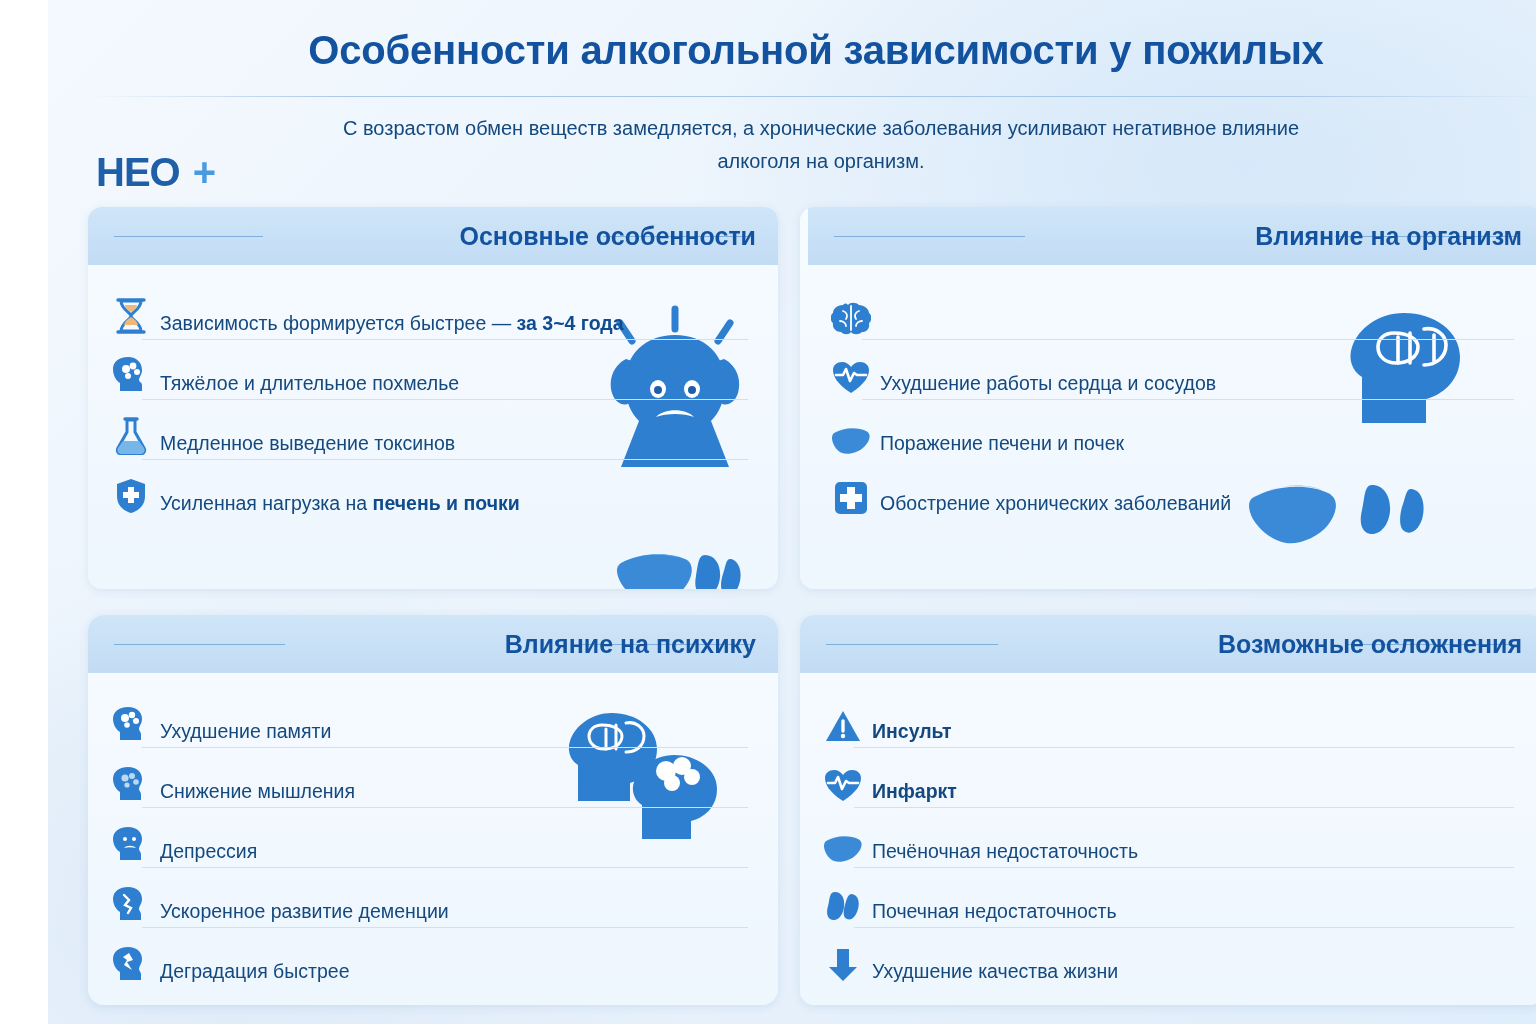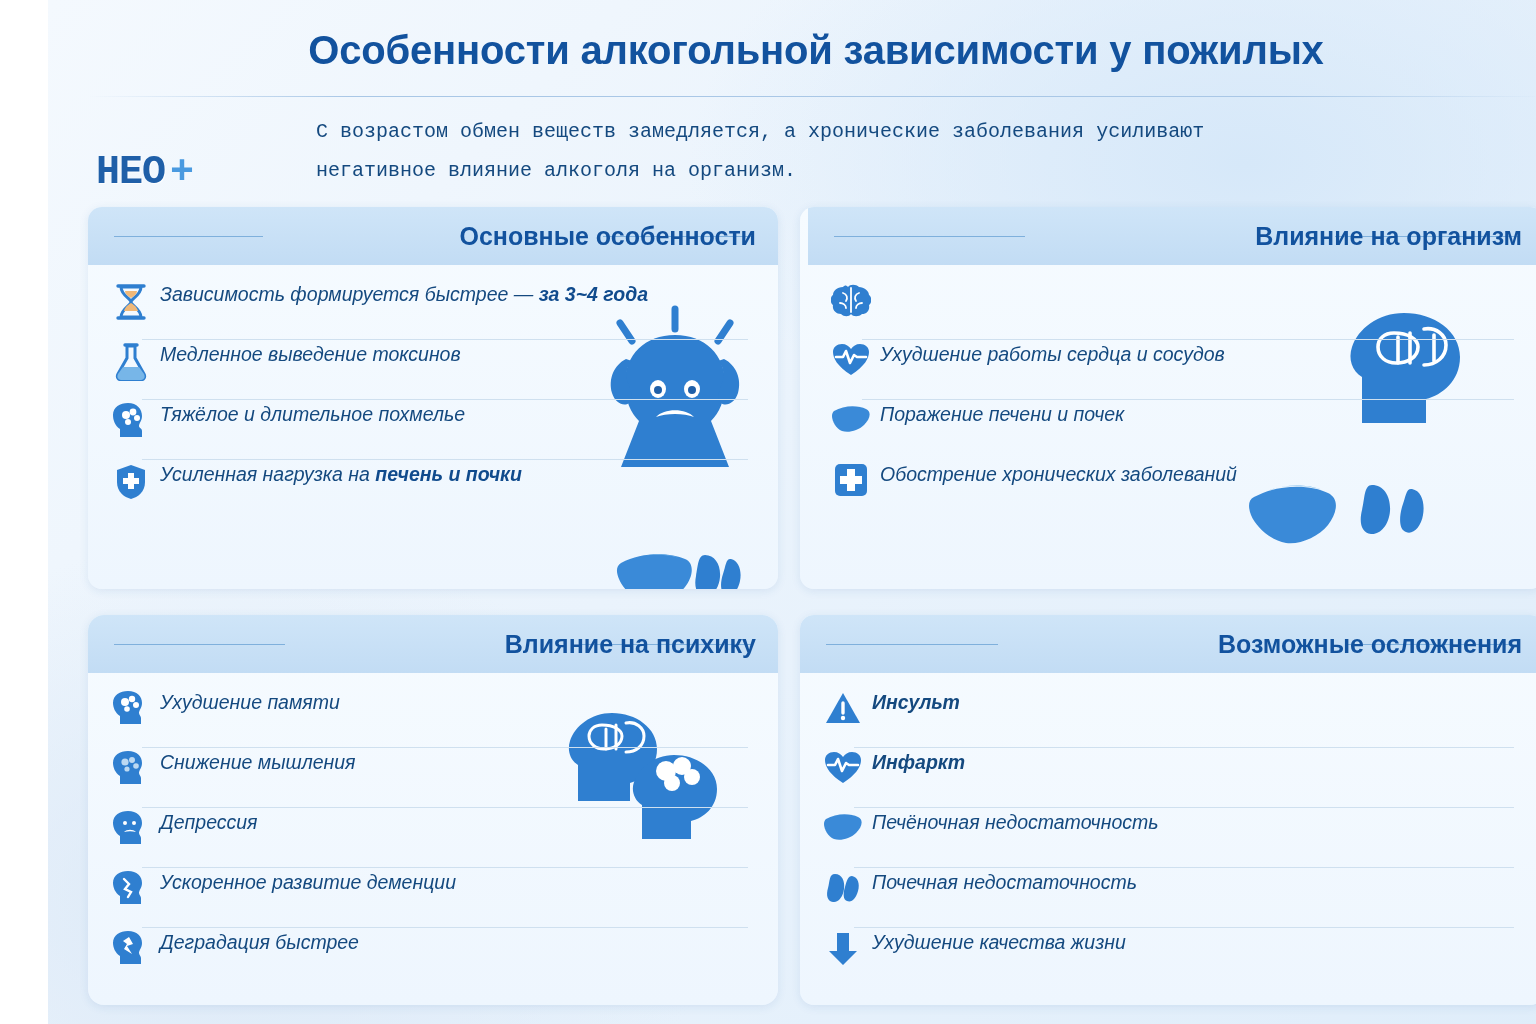--- a/index.html
+++ b/index.html
@@ -26,27 +26,28 @@
     font-size: 40px; font-weight: bold;
     color: #12529e;
     letter-spacing: -0.2px;
   }
   .rule {
     position: absolute; top: 96px; left: 40px; width: 1456px; height: 1px;
     background: linear-gradient(90deg, rgba(140,180,220,0) 0%, #a9c7e6 18%, #a9c7e6 82%, rgba(140,180,220,0) 100%);
   }
   .subtitle {
     position: absolute; top: 112px; left: 268px; width: 1010px;
-    font-size: 20px; line-height: 39px; color: #14497f; font-family: Liberation Mono, monospace;
+    text-align: center;
+    font-size: 20px; line-height: 33px; color: #14497f;
   }
 
   
   .logo {
     position: absolute; top: 150px; left: 48px;
-    display: flex; align-items: center; gap: 2px; font-family: Liberation Mono, monospace;
+    display: flex; align-items: center; gap: 10px;
   }
   .logo-text {
     font-size: 40px; font-weight: bold; color: #1f5fa8;
     letter-spacing: -1px;
     text-shadow: 1px 1px 0 rgba(255,255,255,0.8);
   }
   .logo-plus { font-size: 40px; font-weight: bold; color: #4a9ae0; margin-left: 3px; }
 
   
   .card {
@@ -72,24 +73,23 @@
   }
   .card-head .headmask {
     position: absolute; top: 0; bottom: 0;
     background: linear-gradient(180deg, #cfe5f8 0%, #c2dcf4 100%);
     z-index: 1;
   }
   .card-body { position: relative; padding: 14px 20px 10px 20px; }
 
   .row {
     position: relative;
-    display: flex; align-items: flex-start;
+    display: flex; align-items: flex-end;
     min-height: 60px;
     padding: 4px 0;
-    font-style: italic;
   }
   .row + .row::before {
     content: "";
     position: absolute; top: 0; left: 34px; right: 10px; height: 1px;
     background: #cfe0ef;
   }
   .row .ic { width: 46px; flex: 0 0 46px; display: flex; align-items: center; justify-content: center; }
   .row .tx {
     font-size: 19.5px; color: #14497f; padding-left: 6px;
     white-space: nowrap;
@@ -154,50 +154,50 @@
           <svg width="34" height="38" viewBox="0 0 34 38">
             <path d="M4 3 h26 M4 35 h26" stroke="#2f7fd0" stroke-width="3.4" stroke-linecap="round"></path>
             <path d="M7 4 h20 c0 8 -10 12 -10 15 c0 3 10 7 10 15 h-20 c0 -8 10 -12 10 -15 c0 -3 -10 -7 -10 -15z" fill="none" stroke="#2f7fd0" stroke-width="3"></path>
             <path d="M10 28 h14 c-1 -5 -7 -8 -7 -8 c0 0 -6 3 -7 8z" fill="#f0b878"></path>
             <path d="M11 8 h12 c0 4 -6 7 -6 7 c0 0 -6 -3 -6 -7z" fill="#f0b878"></path>
           </svg>
         </span>
         <span class="tx">
           <span>Зависимость формируется быстрее — </span><b>за 3~4 года</b>
         </span>
-      </div>
-
-      <div class="row">
-        <span class="ic">
-          <svg width="32" height="38" viewBox="0 0 32 38">
-            <path d="M12 3 h8 v12 l9 16 c2 4 -1 6 -4 6 h-18 c-3 0 -6 -2 -4 -6 l9 -16z" fill="none" stroke="#2f7fd0" stroke-width="3"></path>
-            <path d="M8 24 h16 l5 7 c2 4 -1 6 -4 6 h-18 c-3 0 -6 -2 -4 -6z" fill="#77b6e8"></path>
-            <path d="M10 2 h12" stroke="#2f7fd0" stroke-width="3.4" stroke-linecap="round"></path>
-          </svg>
-        </span>
-        <span class="tx">Медленное выведение токсинов</span>
       </div>
 
       <div class="row">
         <span class="ic">
           <svg width="38" height="38" viewBox="0 0 38 38">
             <path d="M30 34 h-22 v-8 c-5 -3 -7 -9 -7 -14 c0 -8 7 -12 15 -12 c9 0 14 6 14 13 c0 5 -3 7 -3 10 c0 2 3 2 3 5z" fill="#2f7fd0"></path>
             <g fill="#ffffff">
               <circle cx="14" cy="12" r="4"></circle>
                 <circle cx="21" cy="9" r="3.4"></circle>
                 <circle cx="25" cy="15" r="3"></circle>
                 <circle cx="16" cy="19" r="3"></circle>
             </g>
           </svg>
         </span>
         <span class="tx">Тяжёлое и длительное похмелье</span>
       </div>
 
       <div class="row">
         <span class="ic">
+          <svg width="32" height="38" viewBox="0 0 32 38">
+            <path d="M12 3 h8 v12 l9 16 c2 4 -1 6 -4 6 h-18 c-3 0 -6 -2 -4 -6 l9 -16z" fill="none" stroke="#2f7fd0" stroke-width="3"></path>
+            <path d="M8 24 h16 l5 7 c2 4 -1 6 -4 6 h-18 c-3 0 -6 -2 -4 -6z" fill="#77b6e8"></path>
+            <path d="M10 2 h12" stroke="#2f7fd0" stroke-width="3.4" stroke-linecap="round"></path>
+          </svg>
+        </span>
+        <span class="tx">Медленное выведение токсинов</span>
+      </div>
+
+      <div class="row">
+        <span class="ic">
           <svg width="34" height="38" viewBox="0 0 34 38">
             <path d="M17 2 l14 5 v12 c0 10 -7 15 -14 17 c-7 -2 -14 -7 -14 -17 v-12z" fill="#2f7fd0"></path>
             <path d="M14 10 h6 v5 h5 v6 h-5 v5 h-6 v-5 h-5 v-6 h5z" fill="#ffffff"></path>
           </svg>
         </span>
         <span class="tx">
           <span>Усиленная нагрузка на </span><b>печень и почки</b>
         </span>
       </div>
 

